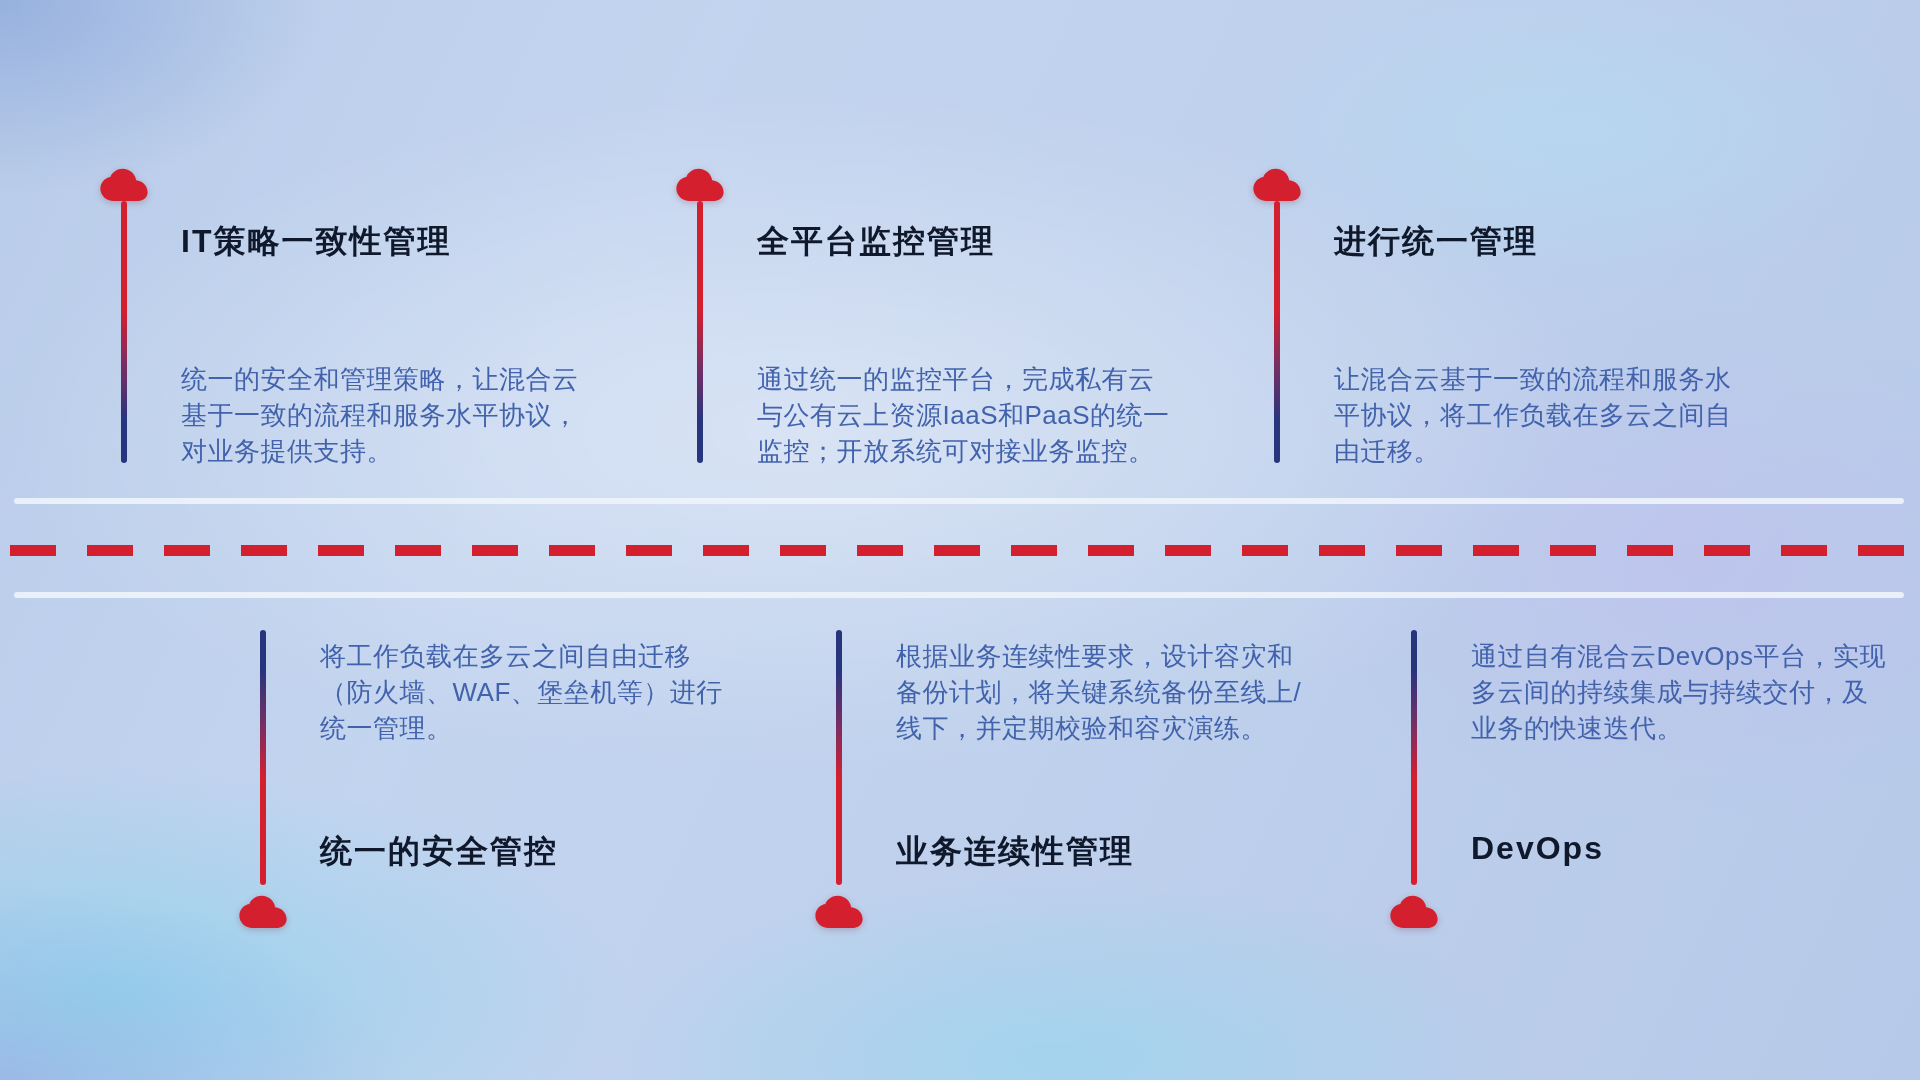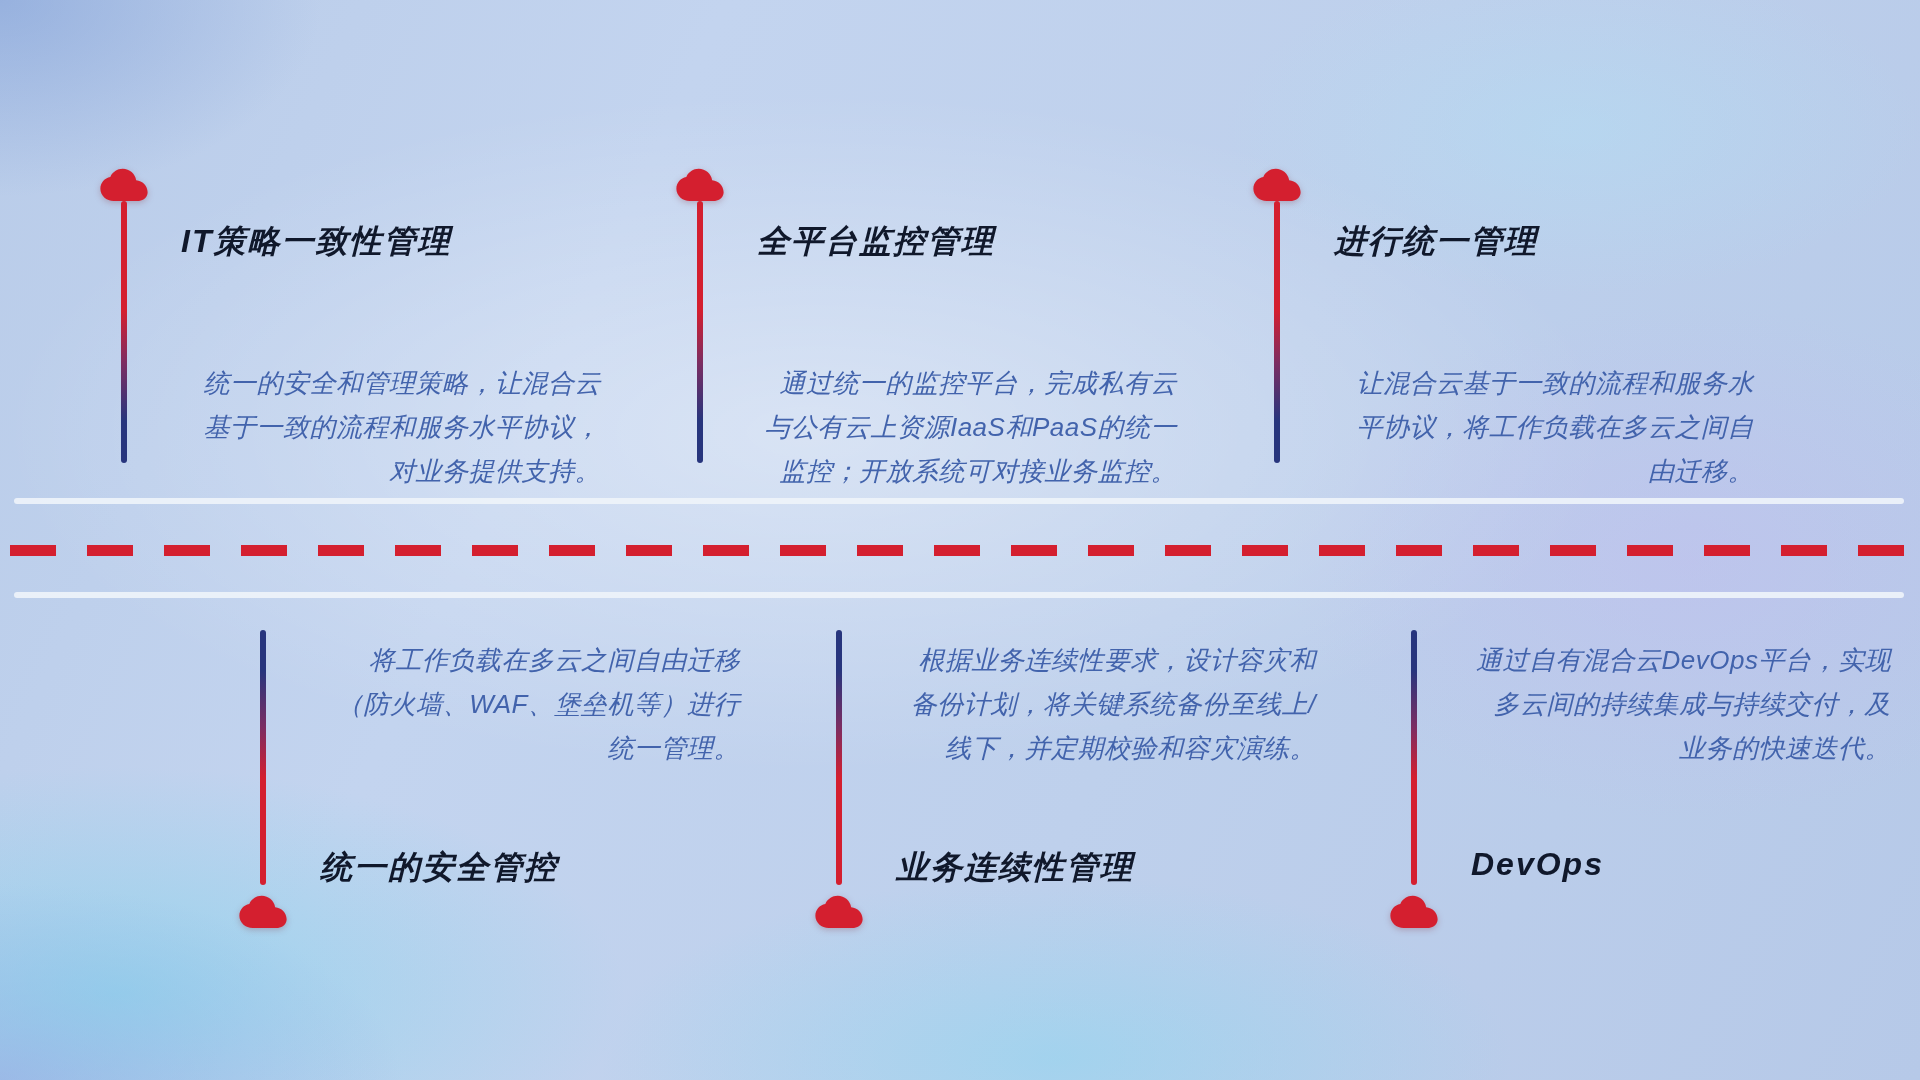--- a/index.html
+++ b/index.html
@@ -14,21 +14,20 @@
     overflow: hidden;
     background:
       radial-gradient(24% 26% at 0% 0%, rgba(110,145,210,0.45) 0%, rgba(110,145,210,0) 70%),
       radial-gradient(38% 30% at 6% 92%, rgba(120,210,235,0.55) 0%, rgba(120,210,235,0) 70%),
       radial-gradient(30% 26% at 0% 100%, rgba(150,140,220,0.50) 0%, rgba(150,140,220,0) 70%),
       radial-gradient(34% 24% at 55% 98%, rgba(130,215,240,0.45) 0%, rgba(130,215,240,0) 70%),
       radial-gradient(30% 34% at 88% 52%, rgba(195,185,240,0.40) 0%, rgba(195,185,240,0) 70%),
       radial-gradient(26% 22% at 82% 12%, rgba(175,225,245,0.40) 0%, rgba(175,225,245,0) 70%),
       radial-gradient(60% 45% at 42% 40%, rgba(255,255,255,0.38) 0%, rgba(255,255,255,0) 70%),
       linear-gradient(115deg, #b9cce9 0%, #c3d4ef 30%, #bed0ec 60%, #b6c9e8 100%);
-    font-style: italic;
   }
 
   
   .road-line {
     position: absolute;
     left: 14px;
     right: 16px;
     height: 6px;
     border-radius: 3px;
     background: var(--road-line, #eef3fa);
@@ -75,24 +74,23 @@
     letter-spacing: 2px;
     color: var(--title-text, #10182b);
     white-space: nowrap;
   }
   .item .desc {
     position: absolute;
     left: 84px;
     margin: 0;
     width: 420px;
     font-size: 26px;
-    line-height: 44px;
+    line-height: 36px;
     letter-spacing: 0.5px;
     color: var(--description-text, #4263ac);
-    text-align: right;
   }
 
   
   .item.top { top: 165px; }
   .item.top .cloud { top: 0; }
   .item.top .stick {
     top: 36px;
     height: 262px;
     background: linear-gradient(180deg,
       var(--accent-red, #d41f2f) 0%,
@@ -111,21 +109,21 @@
     height: 255px;
     background: linear-gradient(180deg,
       var(--line-blue, #27357d) 0%,
       var(--line-blue, #27357d) 16%,
       #7b2d62 38%,
       var(--accent-red, #d41f2f) 58%,
       var(--accent-red, #d41f2f) 100%);
   }
   .item.bottom .cloud { top: 262px; }
   .item.bottom .desc  { top: 8px; }
-  .item.bottom .title { top: 216px; }
+  .item.bottom .title { top: 200px; }
 
   .t1 { left: 97px; }
   .t2 { left: 673px; }
   .t3 { left: 1250px; }
   .b1 { left: 236px; }
   .b2 { left: 812px; }
   .b3 { left: 1387px; }
 </style>
 </head>
 <body>

